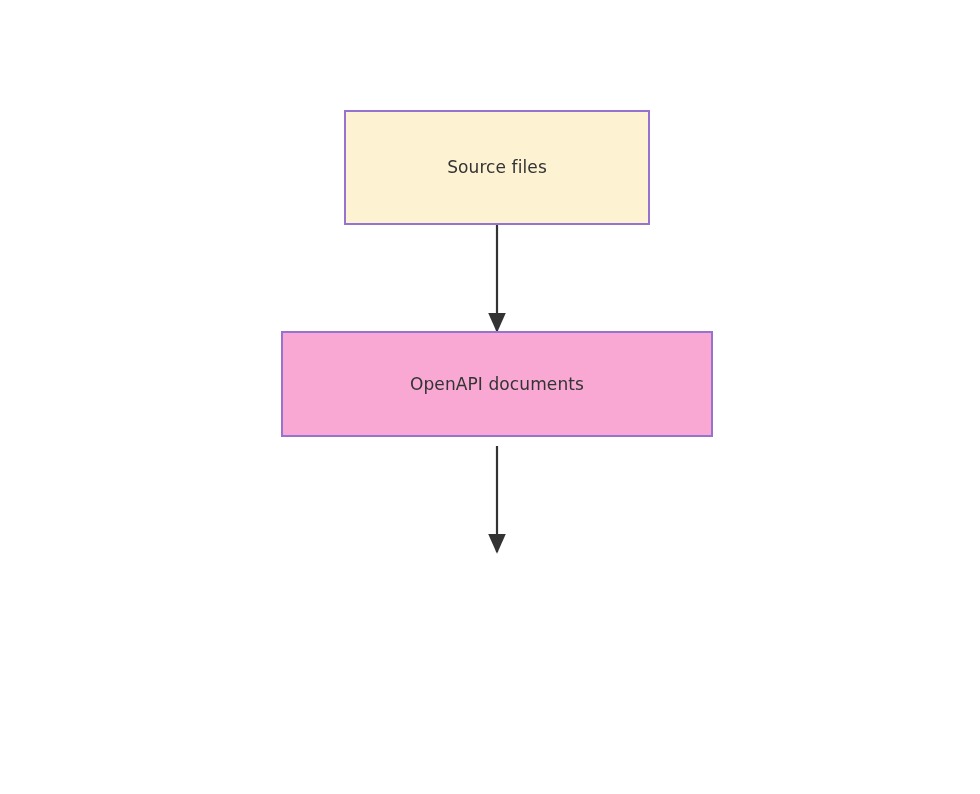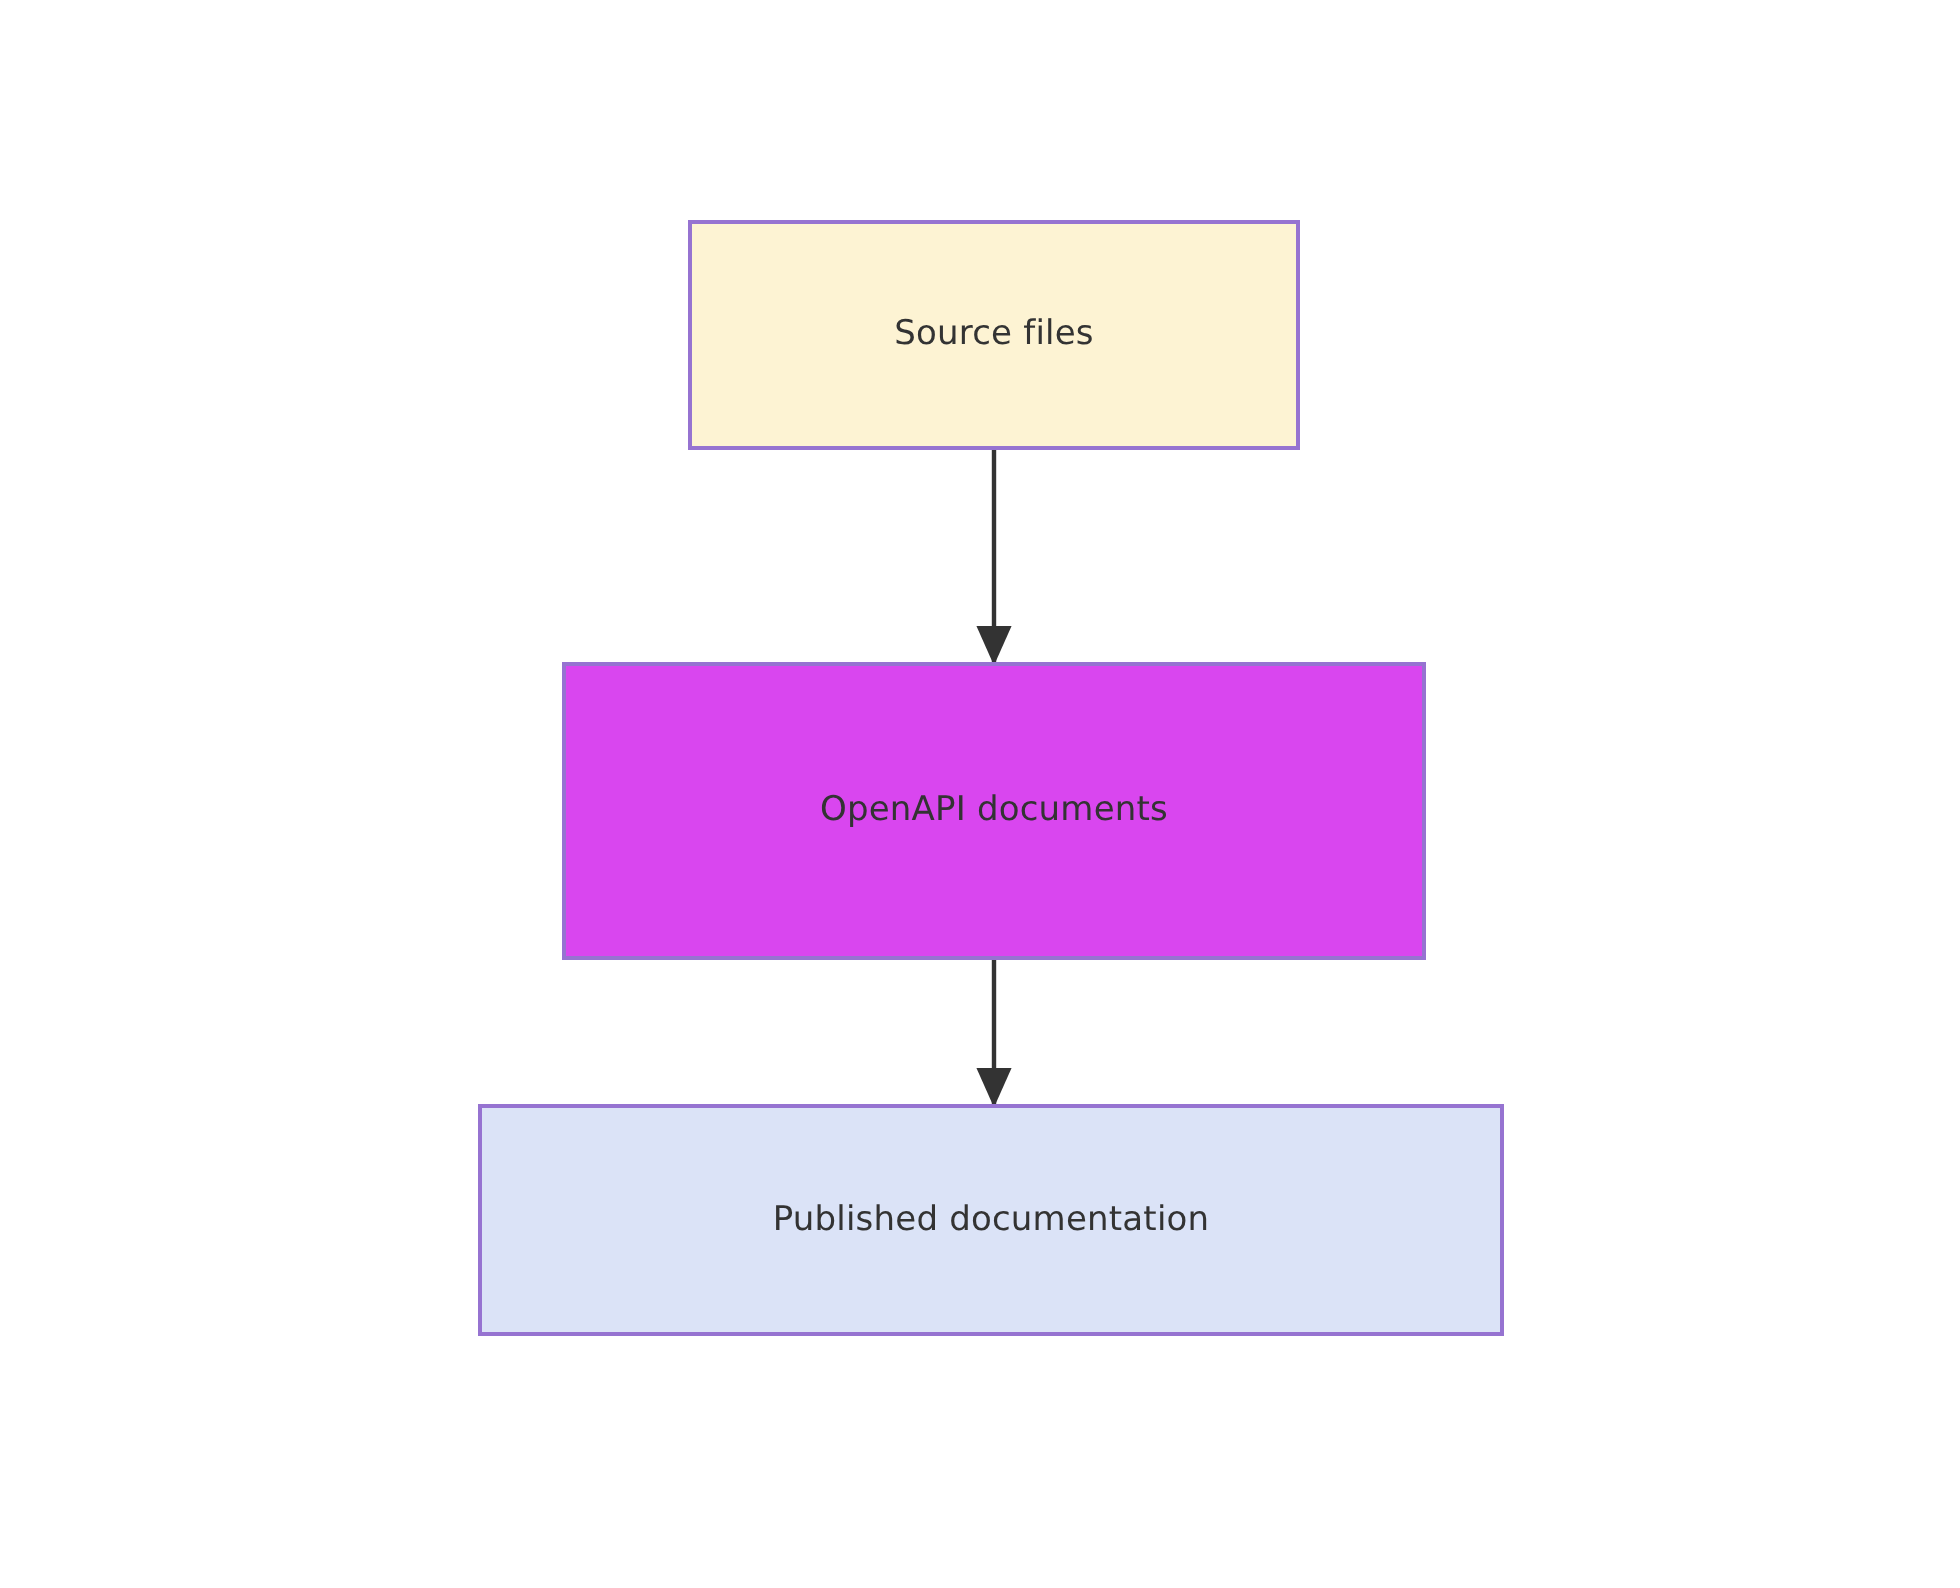--- a/index.html
+++ b/index.html
@@ -61,21 +61,18 @@
       </marker>
     </defs>
     <line id="edge-line-0" stroke="#333333" stroke-width="2.2" marker-end="url(#arrowhead)" x1="497" y1="225" x2="497" y2="331"></line>
     <line id="edge-line-1" stroke="#333333" stroke-width="2.2" marker-end="url(#arrowhead)" x1="497" y1="446" x2="497" y2="552"></line>
   </svg>
 
   <div class="node" id="node-0" style="left: 344px; top: 110px; width: 306px; height: 115px; background: rgb(253, 243, 211); border-color: rgb(150, 115, 209);">
     <span class="node-label" style="color: rgb(51, 51, 51);">Source files</span>
   </div>
 
-  <div class="node" id="node-1" style="left: 281px; top: 331px; width: 432px; height: 149px; background: #d946ef; border-color: rgb(150, 115, 209);">
+  <div class="node" id="node-1" style="left: 281px; top: 331px; width: 432px; height: 106px; background: #f9a8d4; border-color: rgb(150, 115, 209);">
     <span class="node-label" style="color: rgb(51, 51, 51);">OpenAPI documents</span>
   </div>
 
-  <div class="node" id="node-2" style="left: 239px; top: 552px; width: 513px; height: 116px; background: rgb(219, 227, 247); border-color: rgb(150, 115, 209);">
-    <span class="node-label" style="color: rgb(51, 51, 51);">Published documentation</span>
-  </div>
 
 </div>
 
 </body></html>

